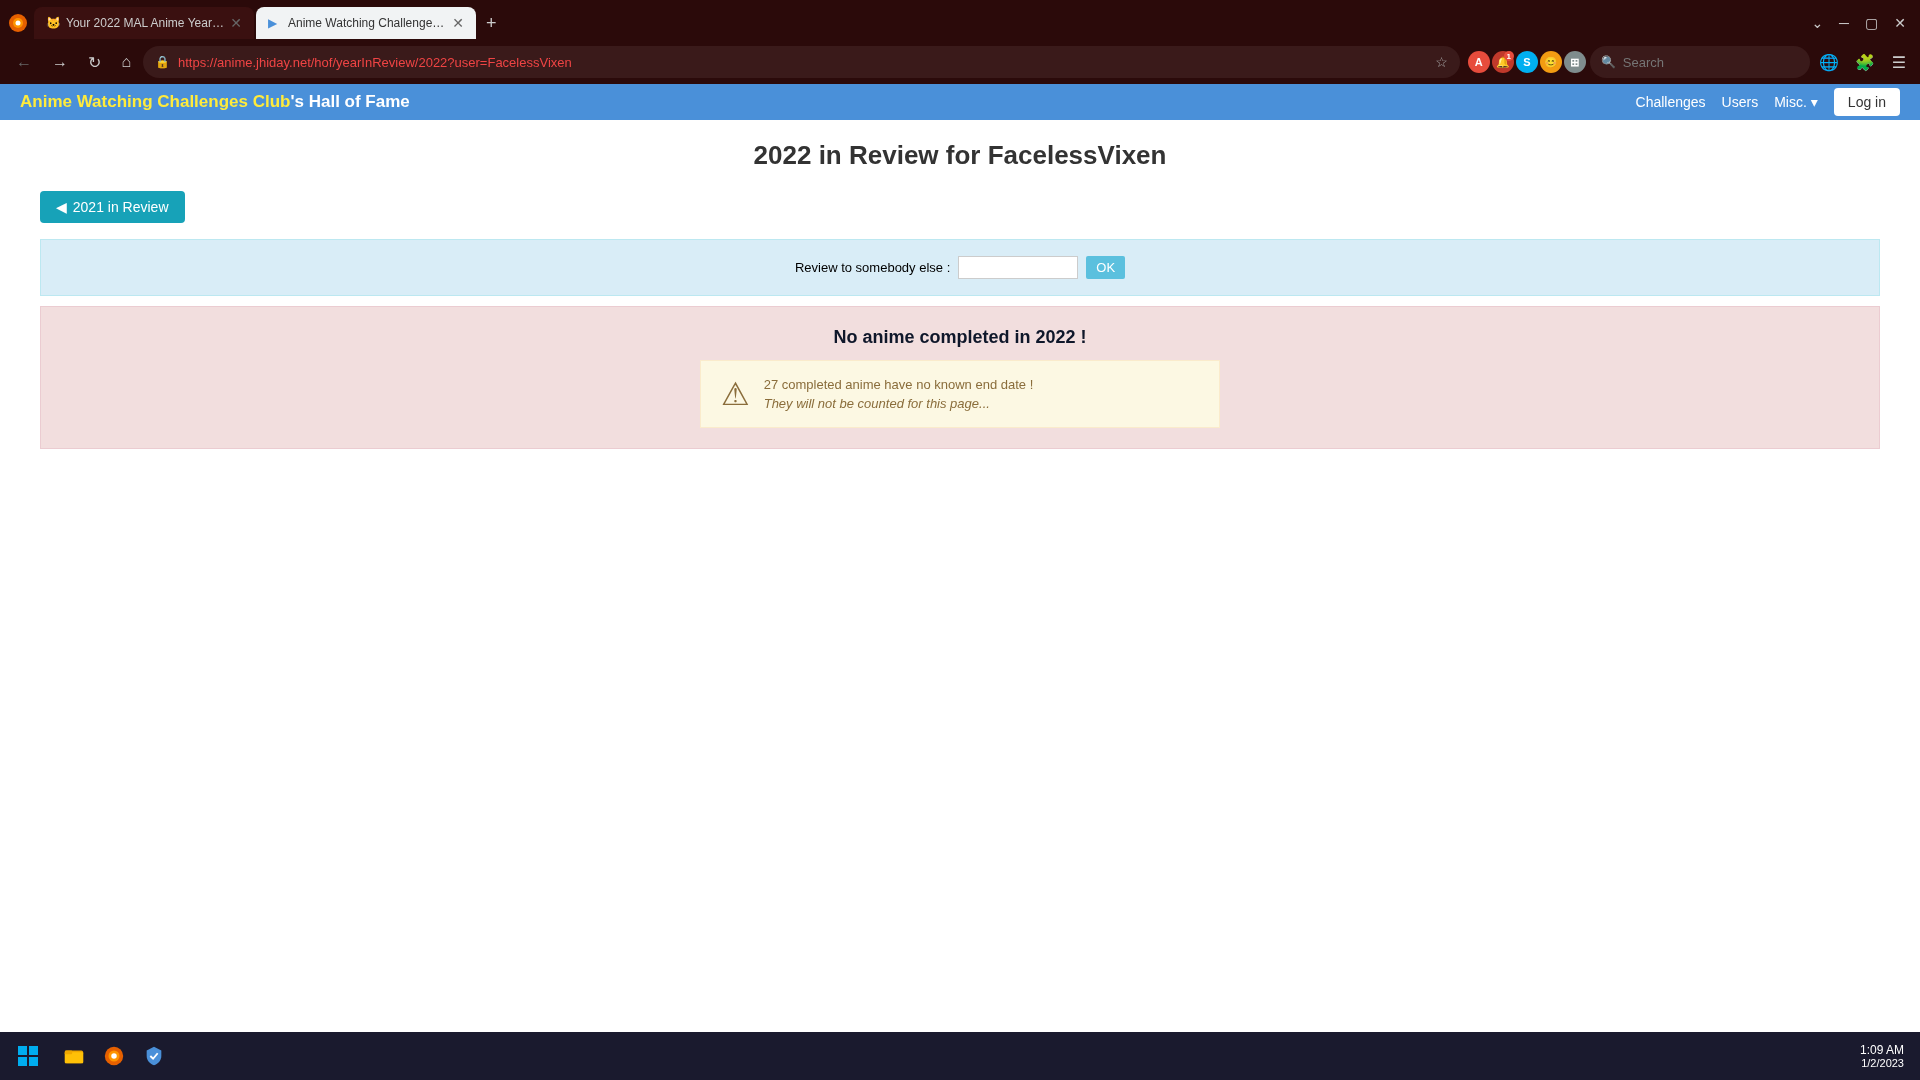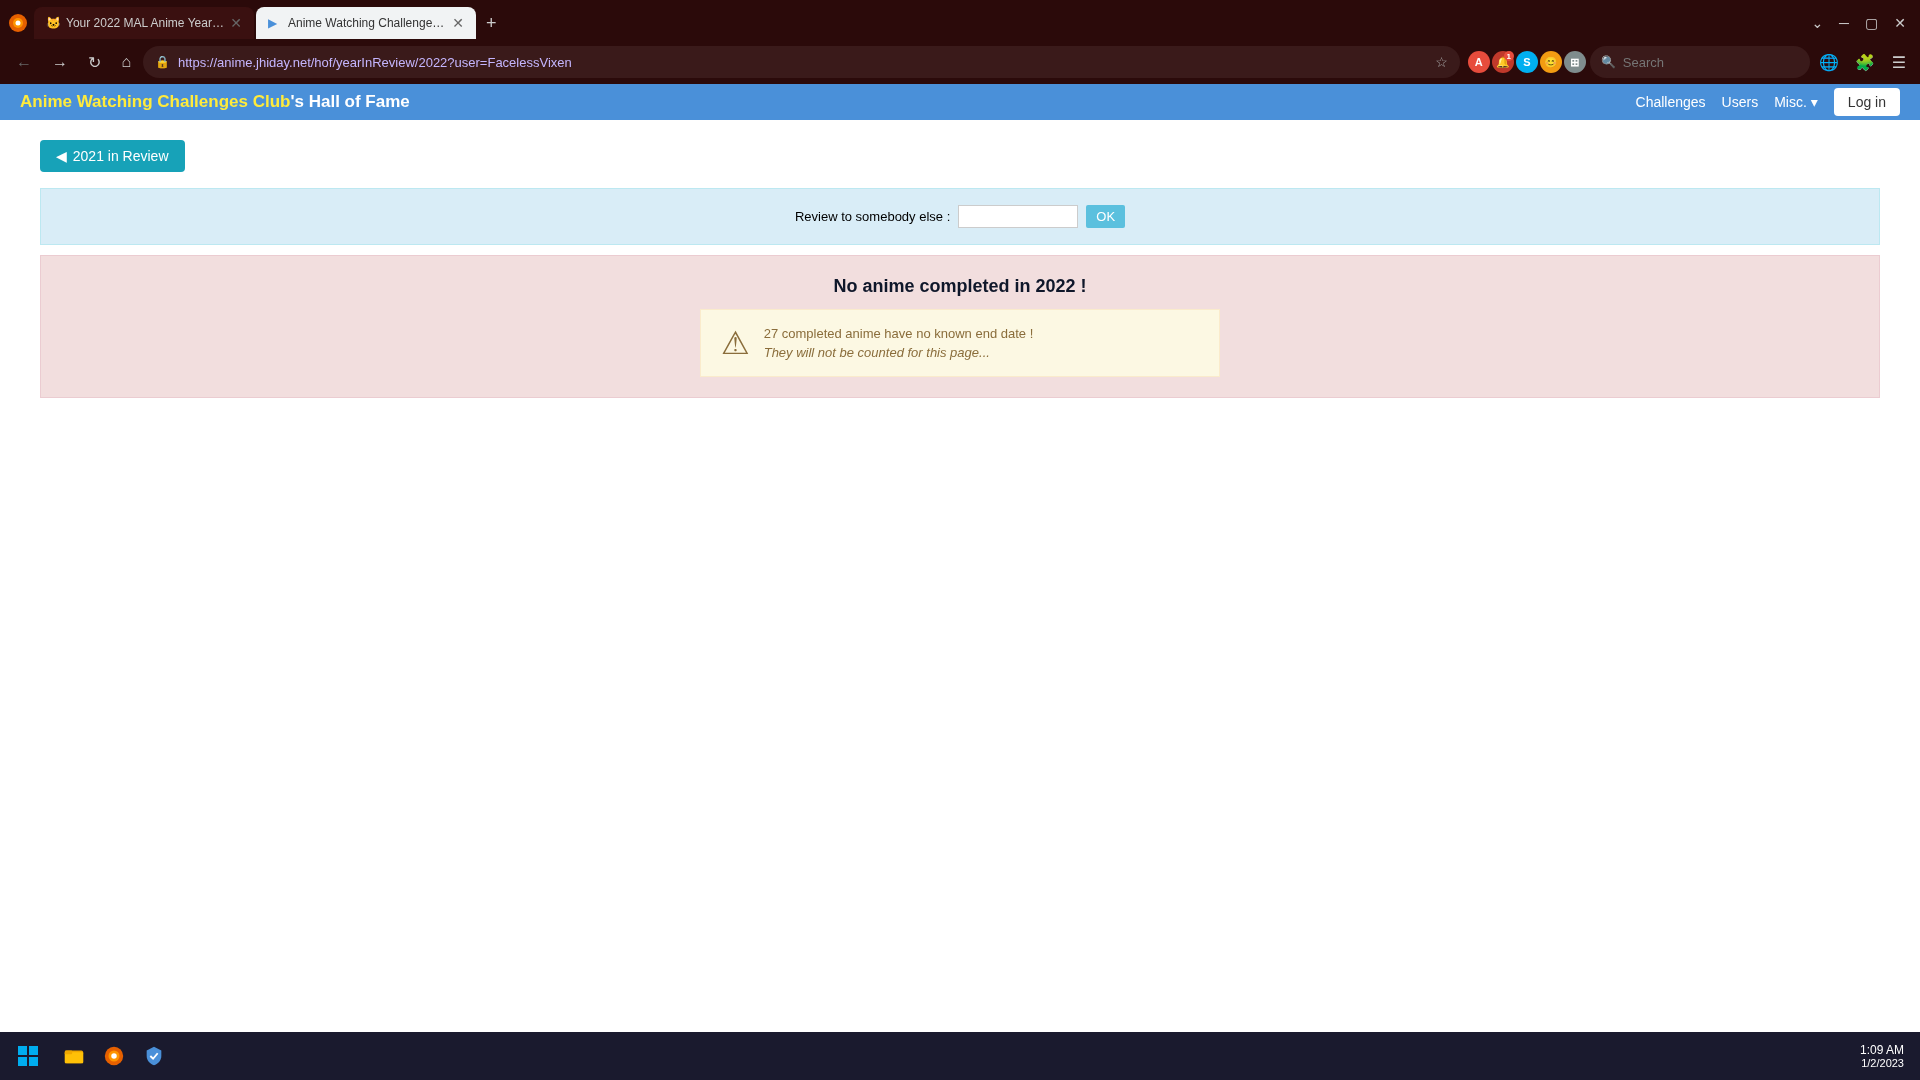--- a/index.html
+++ b/index.html
@@ -117,21 +117,21 @@
       border-radius: 20px;
       padding: 4px 12px;
       height: 32px;
       gap: 8px;
     }
     .lock-icon { color: #aaa; font-size: 12px; }
     .address-bar {
       flex: 1;
       background: none;
       border: none;
-      color: #c4b5fd;
+      color: #ef4444;
       font-size: 13px;
       outline: none;
     }
     .star-btn {
       background: none;
       border: none;
       color: #aaa;
       font-size: 14px;
       cursor: pointer;
     }
@@ -459,20 +459,21 @@
     <a class="site-nav-link">Users</a>
     <div class="misc-dropdown">
       <span>Misc.</span>
       <span>▾</span>
     </div>
     <button class="login-btn">Log in</button>
   </div>
 </div>
 
 <div class="page-content">
+  <h1 class="page-title">2022 in Review for FacelessVixen</h1>
 
   <button class="back-btn">
     <span>◀</span>
     <span>2021 in Review</span>
   </button>
 
   <div class="info-box">
     <div class="switch-row">
       <label>Review to somebody else :</label>
       <input class="switch-input" type="text" style="">

